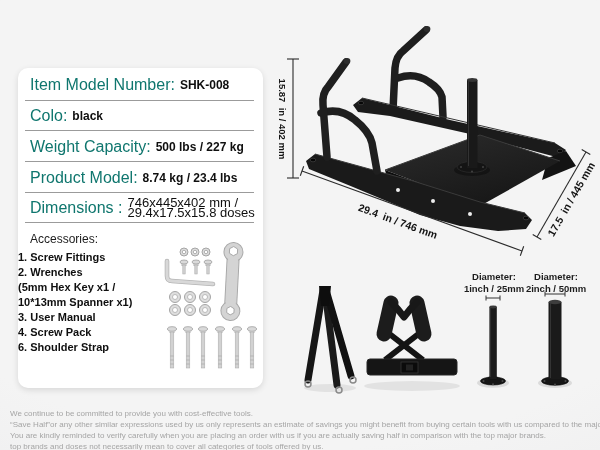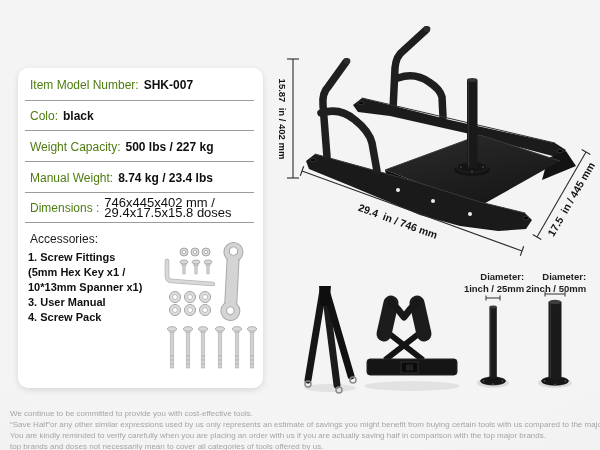--- a/index.html
+++ b/index.html
@@ -5,75 +5,77 @@
   html,body{margin:0;padding:0;}
   body{width:600px;height:450px;font-family:"Liberation Sans",sans-serif;}
   .stage{position:relative;width:600px;height:450px;overflow:hidden;
          background:radial-gradient(ellipse 130% 105% at 50% 42%, #f4f4f4 55%, #e9e9ea 100%);}
   
   .card{position:absolute;left:18px;top:68px;width:245px;height:320px;background:#ffffff;
         border-radius:10px;box-shadow:0 2px 6px rgba(0,0,0,0.12);overflow:hidden;}
   .spec-row{position:relative;display:flex;align-items:center;gap:5px;padding-left:12px;}
   .spec-row::after{content:"";position:absolute;left:7px;right:9px;bottom:0;height:1px;background:#9b9b9b;}
   .h33{height:33px}.h30{height:30px}.h31{height:31px}
-  .lbl{font-size:12px;color:#4d7c0f;white-space:nowrap;}
+  .lbl{font-size:16px;color:#0f766e;white-space:nowrap;}
   .val{font-size:12px;font-weight:bold;color:#0f0f0f;white-space:nowrap;}
   .dims-val{font-size:13px;font-weight:normal;color:#0f0f0f;line-height:10px;white-space:nowrap;}
   .acc-title{font-size:12px;color:#1c1c1c;margin:9px 0 4px 12px;}
-  .acc-item{font-size:11px;font-weight:bold;color:#0f0f0f;line-height:15px;margin-left:10px;white-space:nowrap;}
+  .acc-item{font-size:11px;font-weight:bold;color:#0f0f0f;line-height:15px;white-space:nowrap;}
   .hardware-svg{position:absolute;left:132px;top:172px;}
   
   .diagram-svg{position:absolute;left:270px;top:10px;}
   .bottom-svg{position:absolute;left:295px;top:260px;}
   .dim{position:absolute;font-weight:bold;color:#141414;white-space:pre;transform-origin:center;}
   .dim-h{left:282px;top:119px;font-size:9.5px;transform:translate(-50%,-50%) rotate(90deg);}
   .dim-l{left:398px;top:221px;font-size:10.5px;transform:translate(-50%,-50%) rotate(20deg);}
   .dim-d{left:571px;top:199px;font-size:10.5px;transform:translate(-50%,-50%) rotate(-60deg);}
-  .diam{position:absolute;top:271px;text-align:right;font-size:9.5px;font-weight:bold;color:#1c1c1c;
+  .diam{position:absolute;top:271px;text-align:center;font-size:9.5px;font-weight:bold;color:#1c1c1c;
         line-height:11.5px;transform:translate(-50%,0);white-space:nowrap;}
   .diam-1{left:494px;} .diam-2{left:556px;}
   
   .disc{position:absolute;left:10px;top:408px;width:586px;font-size:8px;line-height:11px;color:#a5a5a5;}
   .disc div{white-space:nowrap;}
 </style>
 </head>
 <body>
 
 <div class="stage">
 
   <div class="card">
     <div class="spec-row h33">
       <span class="lbl">Item Model Number:</span>
-      <span class="val">SHK-007</span>
+      <span class="val">SHK-008</span>
     </div>
     <div class="spec-row h30">
       <span class="lbl">Colo:</span>
       <span class="val">black</span>
     </div>
     <div class="spec-row h31">
       <span class="lbl">Weight Capacity:</span>
       <span class="val">500 lbs / 227 kg</span>
     </div>
     <div class="spec-row h31">
-      <span class="lbl">Manual Weight:</span>
+      <span class="lbl">Product Model:</span>
       <span class="val">8.74 kg / 23.4 lbs</span>
     </div>
     <div class="spec-row h30">
       <span class="lbl">Dimensions :</span>
       <span>
         <div class="dims-val">746x445x402 mm /</div>
         <div class="dims-val">29.4x17.5x15.8 doses</div>
       </span>
     </div>
     <div class="acc-title">Accessories:</div>
     <div class="acc-item">1. Screw Fittings</div>
+    <div class="acc-item">2. Wrenches</div>
     <div class="acc-item">(5mm Hex Key x1 /</div>
     <div class="acc-item">10*13mm Spanner x1)</div>
     <div class="acc-item">3. User Manual</div>
     <div class="acc-item">4. Screw Pack</div>
+    <div class="acc-item">6. Shoulder Strap</div>
 
     <svg class="hardware-svg" width="115" height="148" viewBox="0 0 115 148">
       <g>
         <circle cx="34" cy="12" r="4" fill="#dcdcdc" stroke="#a5a5a5"></circle>
           <circle cx="34" cy="12" r="1.7" fill="#ffffff" stroke="#999999" stroke-width="0.7"></circle>
         <circle cx="45" cy="12" r="4" fill="#dcdcdc" stroke="#a5a5a5"></circle>
           <circle cx="45" cy="12" r="1.7" fill="#ffffff" stroke="#999999" stroke-width="0.7"></circle>
         <circle cx="56" cy="12" r="4" fill="#dcdcdc" stroke="#a5a5a5"></circle>
           <circle cx="56" cy="12" r="1.7" fill="#ffffff" stroke="#999999" stroke-width="0.7"></circle>
       </g>

